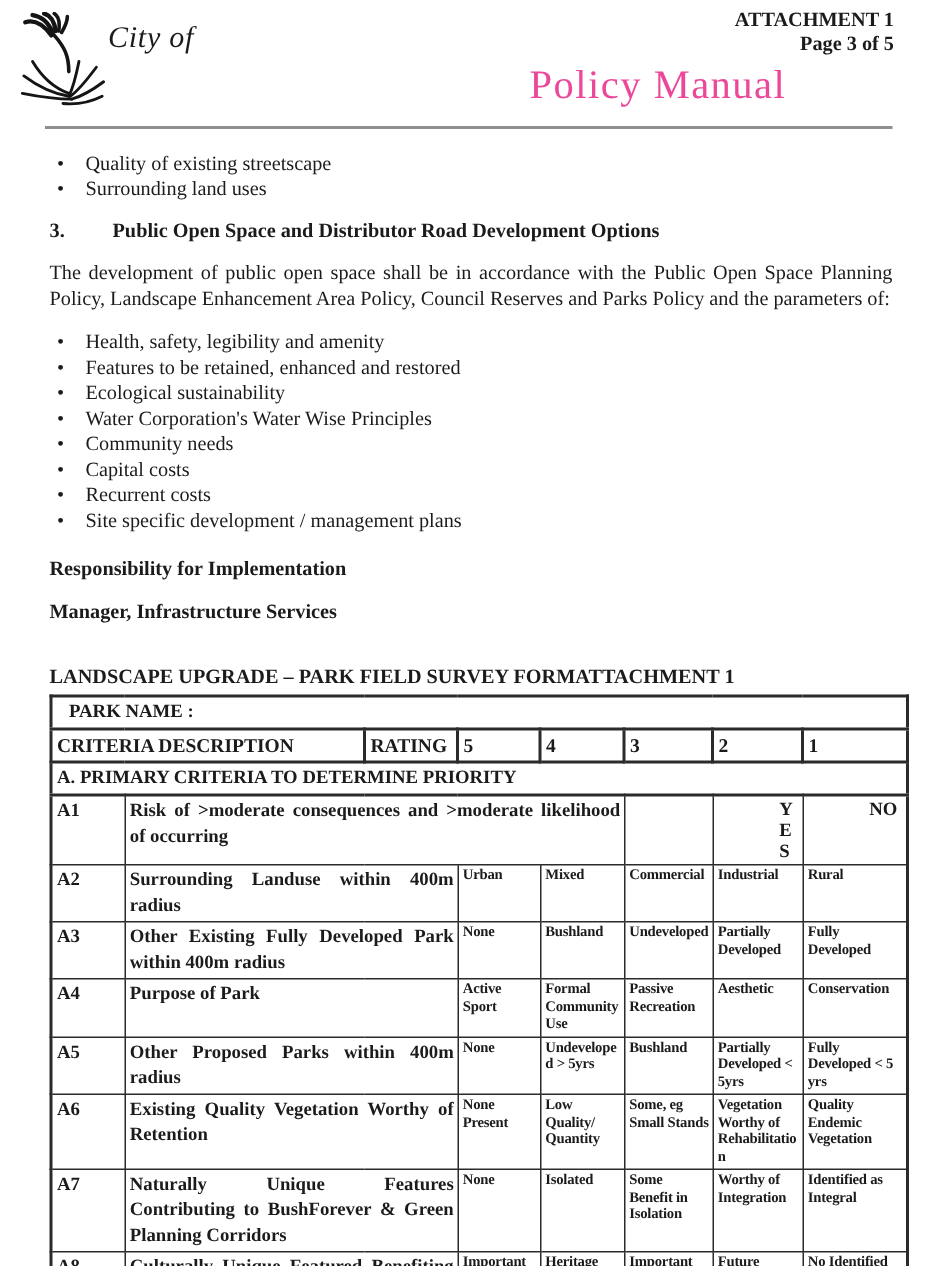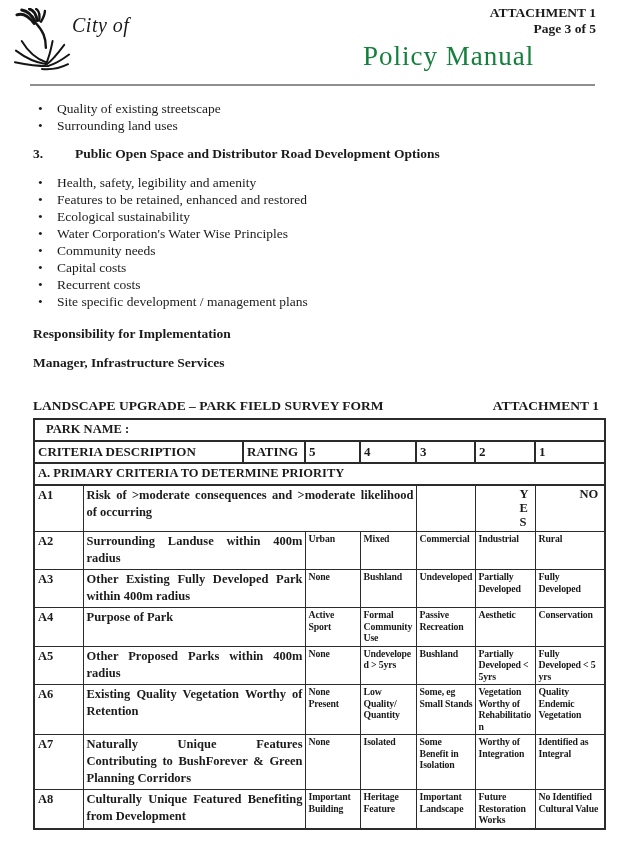--- a/index.html
+++ b/index.html
@@ -10,35 +10,35 @@
     font-family:"Liberation Serif", serif;
   }
   
   .doc-header { position:relative; height:90px; }
   .logo { position:absolute; left:13px; top:8px; display:flex; align-items:flex-start; }
   .paw-svg { width:58px; height:64px; }
   .logo-text { margin-left:1px; margin-top:8px; }
   .logo-city { font-style:italic; font-size:20px; line-height:19px; letter-spacing:0.5px; }
   .logo-wanneroo { font-size:29px; line-height:29px; letter-spacing:0.5px; }
   .header-right { position:absolute; top:5px; right:29px; text-align:right; font-weight:bold; font-size:13.5px; line-height:16px; }
-  .manual-title { position:absolute; top:41px; left:363px; font-size:27px; letter-spacing:1px; color:#15803d; }
+  .manual-title { position:absolute; top:41px; left:353px; font-size:27px; letter-spacing:1px; color:#ec4899; }
   .header-rule { position:absolute; top:84px; left:30px; width:565px; border-top:2px solid #8f8f8f; }
   
   .content { padding:10px 30px 0 33px; font-size:13.5px; line-height:17px; }
   ul.bullets { list-style:none; margin-left:5px; }
   ul.bullets li { display:flex; }
   ul.bullets .b { width:19px; flex:0 0 19px; }
   .sec-heading { display:flex; font-weight:bold; margin-top:11px; }
   .sec-num { flex:0 0 42px; }
   .para { text-align:justify; margin-top:11px; }
   ul.params { margin-top:12px; }
   .bold-line { font-weight:bold; }
   .resp { margin-top:15px; }
   .mgr { margin-top:12px; }
-  .survey-title-row { display:flex; justify-content:space-between; font-weight:bold; margin-top:26px; width:566px; }
+  .survey-title-row { display:flex; font-weight:bold; margin-top:26px; width:566px; }
   
   table.survey { border-collapse:collapse; table-layout:fixed; width:571px; margin-top:4px; border:2px solid #2b2b2b; }
   table.survey td {
     border:1px solid #2b2b2b; font-weight:bold; vertical-align:top;
     padding:1px 2px 2px 3px; overflow:hidden;
   }
   tr.parkname td { font-size:12.5px; height:16px; border-bottom-width:2px;padding-left:11px; }
   tr.thead td { text-align:left; font-size:13px; height:21px; vertical-align:middle; border-width:2px; }
   tr.section-a td { font-size:12.5px; height:20px; border-top-width:2px; border-bottom-width:2px; }
   tbody[data-name="criteria-rows"] td { height:27px; }
@@ -94,20 +94,21 @@
           <span class="b" data-name="bullet-icon">•</span>
           <span class="t" data-name="bullet-text">Surrounding land uses</span>
         </li>
       </ul>
 
     <div class="sec-heading" data-name="section-heading">
       <span class="sec-num" data-name="section-number">3.</span>
       <span data-name="section-title">Public Open Space and Distributor Road Development Options</span>
     </div>
 
+    <p class="para" data-name="section-paragraph">The development of public open space shall be in accordance with the Public Open Space Planning Policy, Landscape Enhancement Area Policy, Council Reserves and Parks Policy and the parameters of:</p>
 
     <ul class="bullets params" data-name="parameters-bullet-list">
         <li data-name="bullet-item">
           <span class="b" data-name="bullet-icon">•</span>
           <span class="t" data-name="bullet-text">Health, safety, legibility and amenity</span>
         </li>
         <li data-name="bullet-item">
           <span class="b" data-name="bullet-icon">•</span>
           <span class="t" data-name="bullet-text">Features to be retained, enhanced and restored</span>
         </li>

